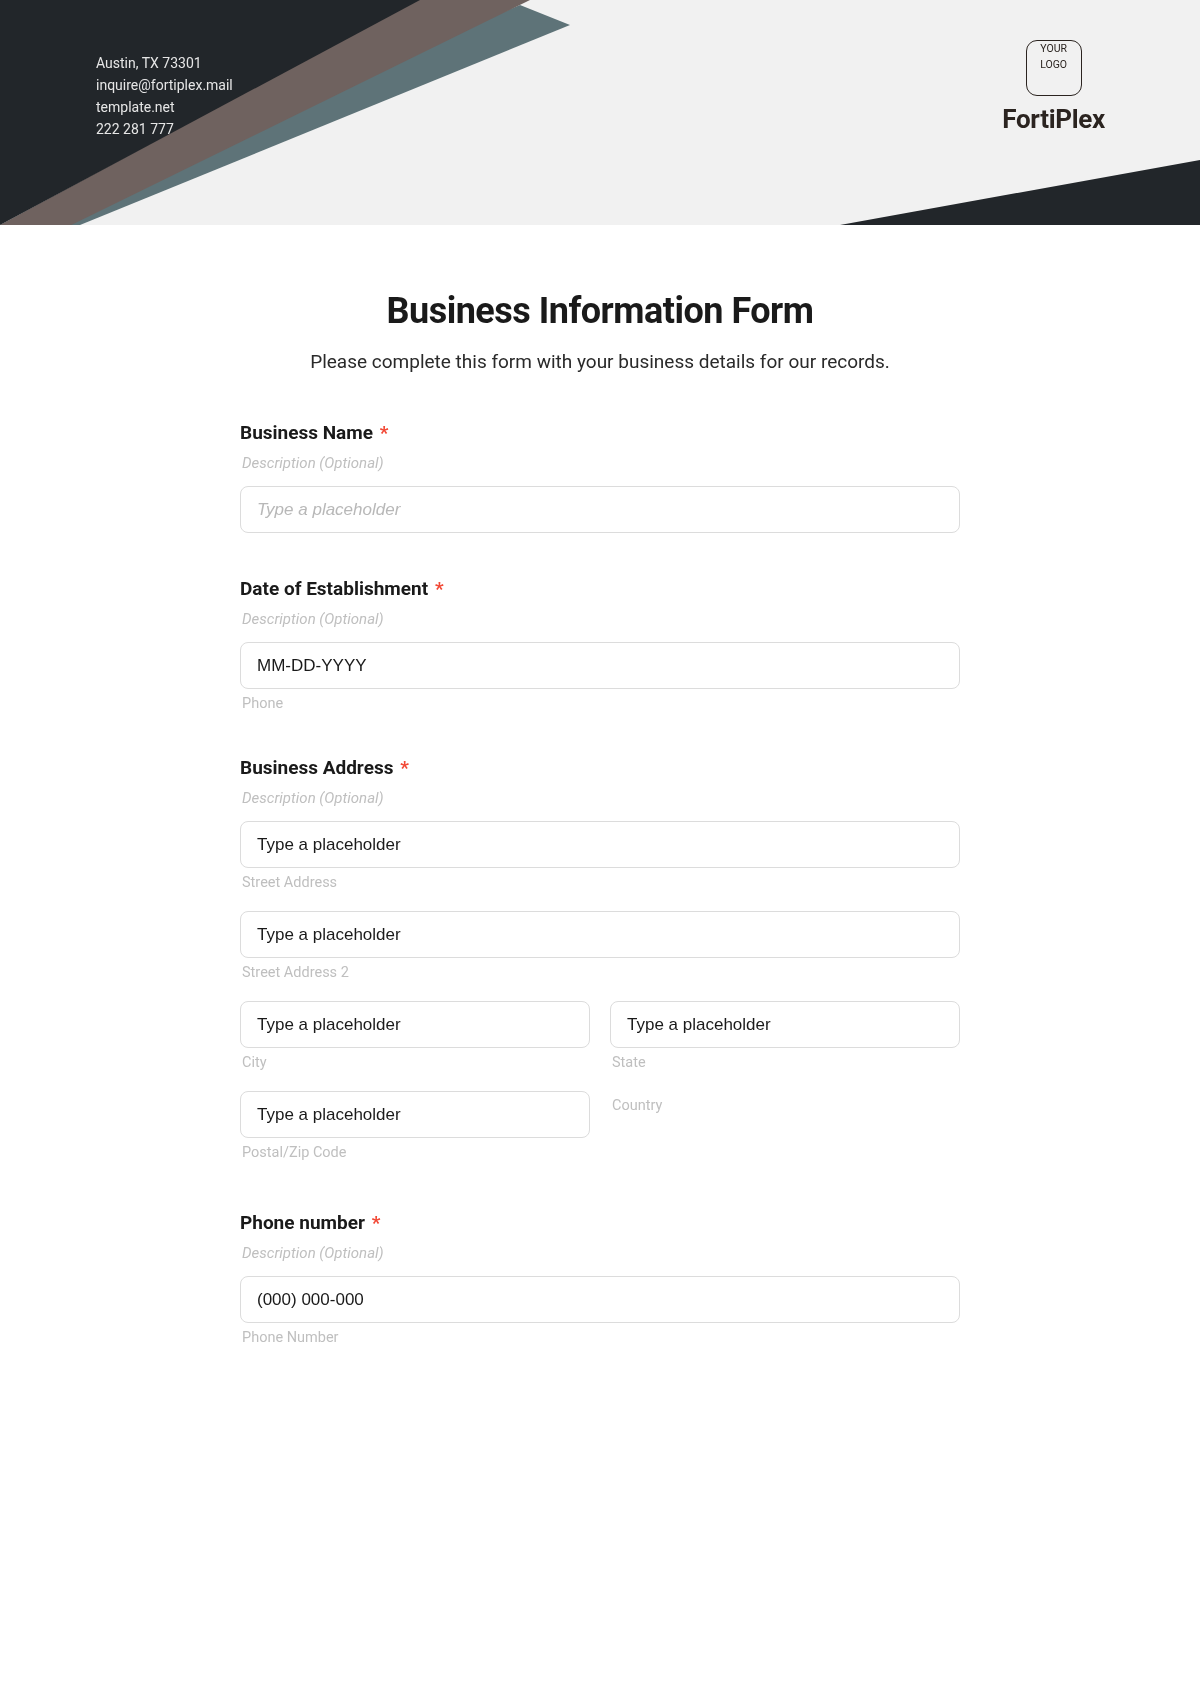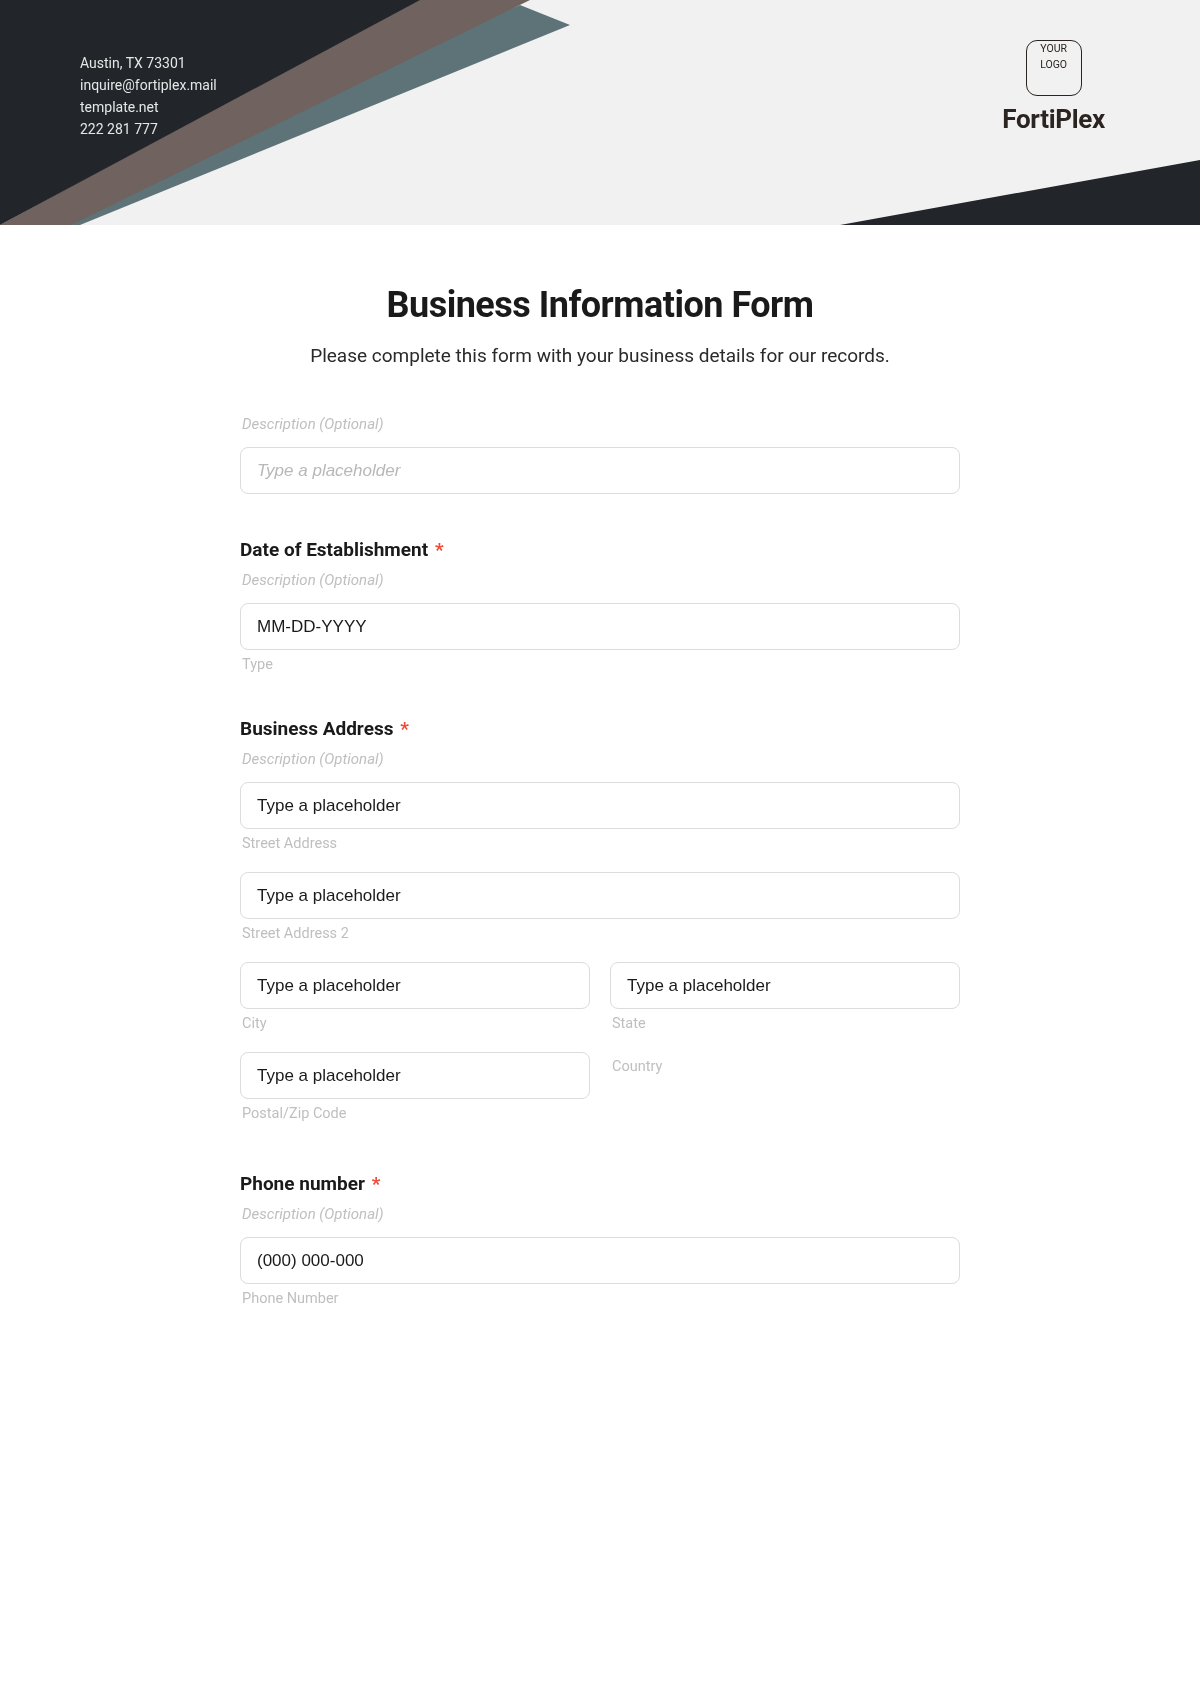--- a/index.html
+++ b/index.html
@@ -21,21 +21,21 @@
     overflow: hidden;
   }
   .header svg.shapes {
     position: absolute;
     top: 0; left: 0;
     width: 100%; height: 100%;
   }
   .header .info {
     position: absolute;
     top: 52px;
-    left: 80px;
+    left: 96px;
     color: #e6e6e6;
     font-size: 14px;
     line-height: 22px;
     z-index: 10;
   }
   .header .info div { white-space: nowrap; }
   .header .brand {
     position: absolute;
     top: 40px;
     right: 95px;
@@ -57,21 +57,21 @@
   .brand-name {
     font-size: 26px;
     font-weight: 700;
     color: #2b2420;
     letter-spacing: -0.3px;
   }
 
   
   .form-wrap {
     width: 720px;
-    margin: 4px auto;
+    margin: 10px auto;
     padding-top: 55px;
   }
   .form-title {
     font-size: 36px;
     font-weight: 700;
     color: #1a1a1a;
     text-align: center;
     margin-bottom: 18px;
     letter-spacing: -0.5px;
   }
@@ -155,32 +155,36 @@
     <div class="brand-name">FortiPlex</div>
   </div>
 </div>
 
 <div class="form-wrap">
 
   <h1 class="form-title">Business Information Form</h1>
   <p class="form-sub">Please complete this form with your business details for our records.</p>
 
   <div class="field-block">
+    <div class="field-label">
+      <span>Business Name</span>
+      <span class="req">*</span>
+    </div>
     <div class="field-desc">Description (Optional)</div>
     <input class="input" placeholder="Type a placeholder" style="">
   </div>
 
   <div class="field-block">
     <div class="field-label">
       <span>Date of Establishment</span>
       <span class="req">*</span>
     </div>
     <div class="field-desc">Description (Optional)</div>
     <input class="input plain" placeholder="MM-DD-YYYY" style="">
-    <div class="sublabel">Type</div>
+    <div class="sublabel">Phone</div>
   </div>
 
   <div class="field-block" style="margin-bottom:30px;">
     <div class="field-label">
       <span>Business Address</span>
       <span class="req">*</span>
     </div>
     <div class="field-desc">Description (Optional)</div>
 
     <input class="input plain" placeholder="Type a placeholder" style="">

